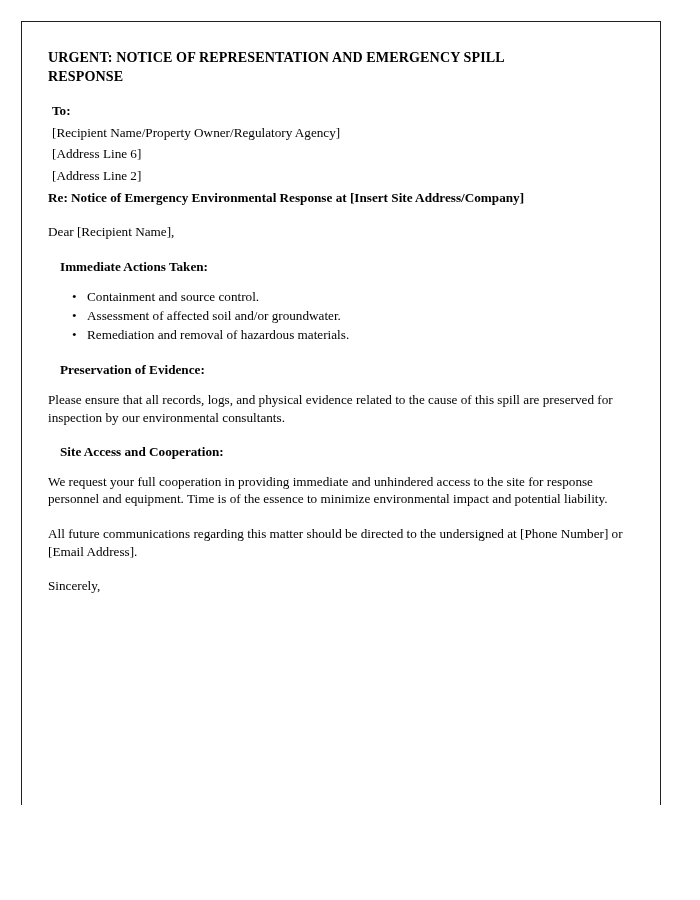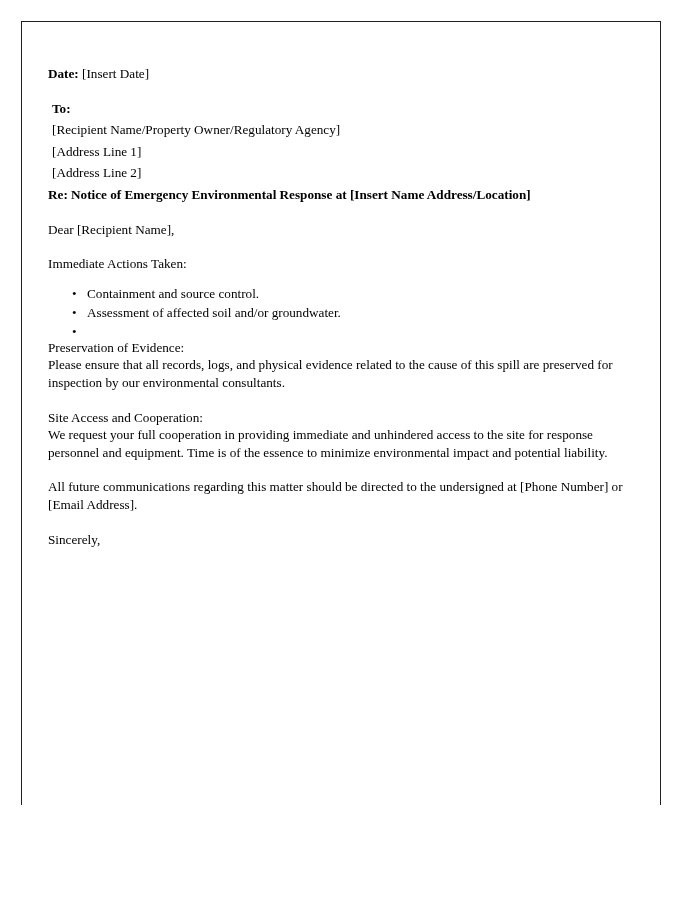--- a/index.html
+++ b/index.html
@@ -62,22 +62,22 @@
   .addr-line {
     margin: 4px;
   }
 
   .re-line {
     font-weight: bold;
     margin: 0;
   }
 
   .section-head {
-    font-weight: normal;
-    margin: 0;
+    font-weight: bold;
+    margin: 12px;
   }
 
   ul.services {
     margin: 11px 0 0 0;
     padding: 0 0 0 39px;   
     list-style: none;
   }
   ul.services li {
     position: relative;
     margin: 0 0 0 0;
@@ -93,52 +93,53 @@
   }
 
   p { margin: 0; }
 </style>
 </head>
 <body>
 
 <div id="page-sheet">
   <div id="doc-body">
 
+    <div class="doc-title">
+      <div>URGENT: NOTICE OF REPRESENTATION AND EMERGENCY SPILL</div>
+      <div>RESPONSE</div>
+    </div>
 
-    <p class="blk gap-lg">
-      <span class="label-bold">Date:</span>
-      <span>[Insert Date]</span>
-    </p>
 
     <div class="blk gap-lg">
       <p class="addr-line label-bold">To:</p>
       <p class="addr-line">[Recipient Name/Property Owner/Regulatory Agency]</p>
-      <p class="addr-line">[Address Line 1]</p>
+      <p class="addr-line">[Address Line 6]</p>
       <p class="addr-line">[Address Line 2]</p>
     </div>
 
-    <p class="re-line gap-lg">Re: Notice of Emergency Environmental Response at [Insert Name Address/Location]</p>
+    <p class="re-line gap-lg">Re: Notice of Emergency Environmental Response at [Insert Site Address/Company]</p>
 
     <p class="blk gap-lg">Dear [Recipient Name],</p>
 
 
 
     <div class="blk gap-lg">
       <p class="section-head">Immediate Actions Taken:</p>
       <ul class="services">
         <li>
           <span class="bullet-dot">•</span>
           <span>Containment and source control.</span>
         </li>
         <li>
           <span class="bullet-dot">•</span>
           <span>Assessment of affected soil and/or groundwater.</span>
         </li>
         <li>
           <span class="bullet-dot">•</span>
+          <span>Remediation and removal of hazardous materials.</span>
         </li>
       </ul>
     </div>
 
     <div class="blk gap-lg">
       <p class="section-head">Preservation of Evidence:</p>
       <p class="blk">Please ensure that all records, logs, and physical evidence related to the cause of this spill are preserved for inspection by our environmental consultants.</p>
     </div>
 
     <div class="blk gap-lg">

